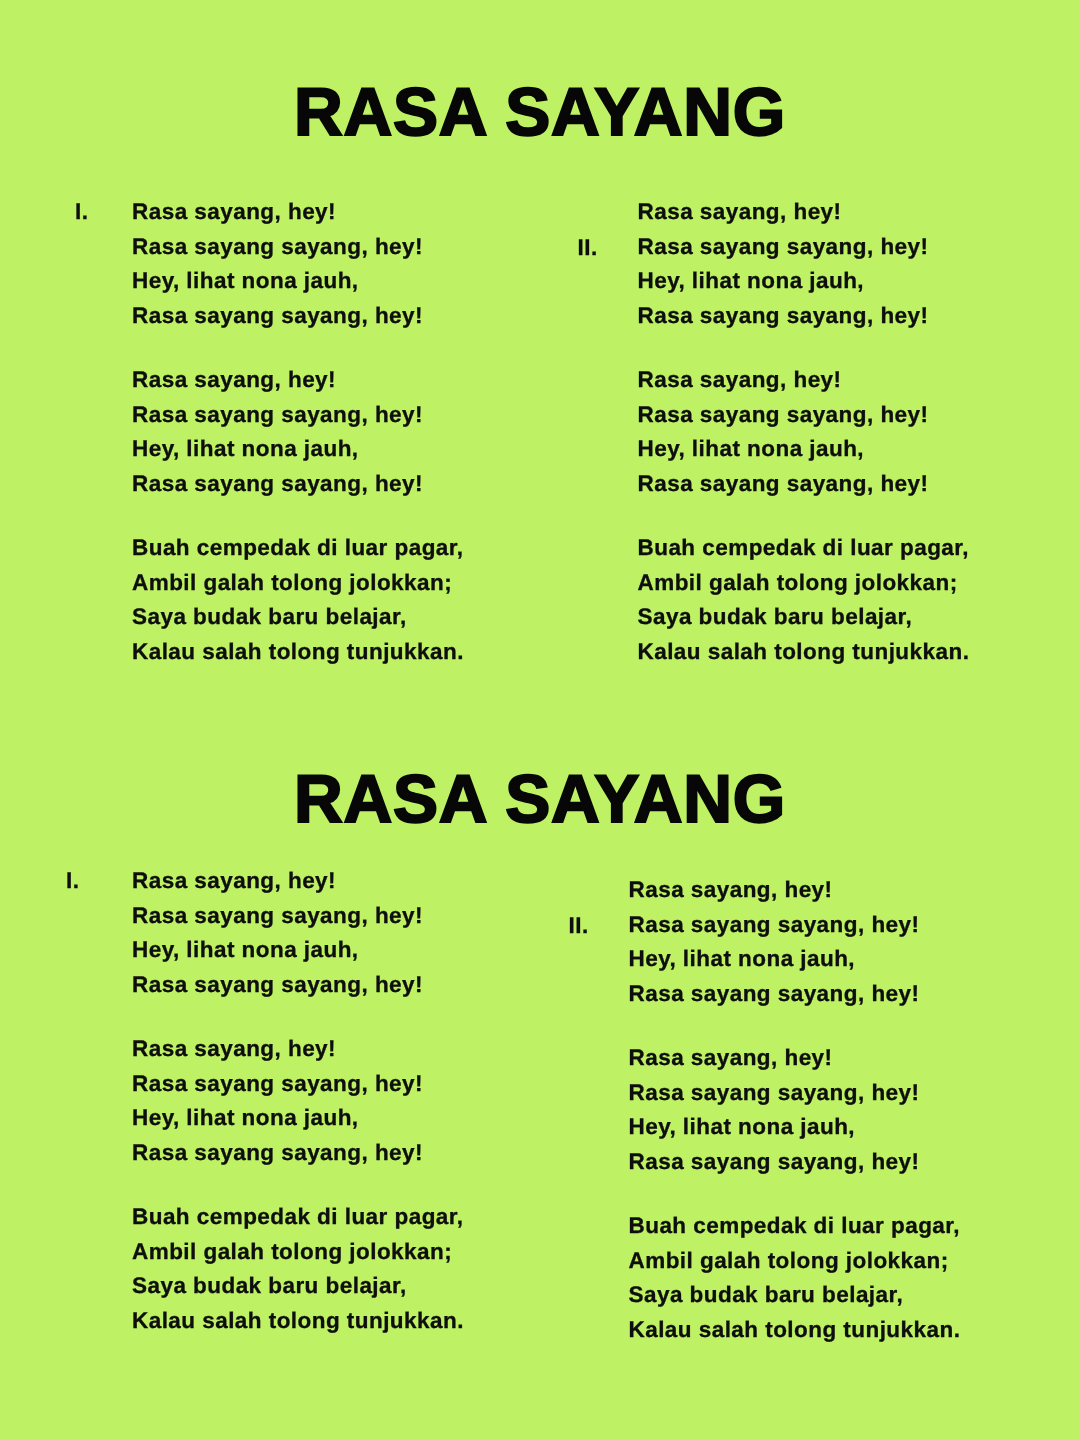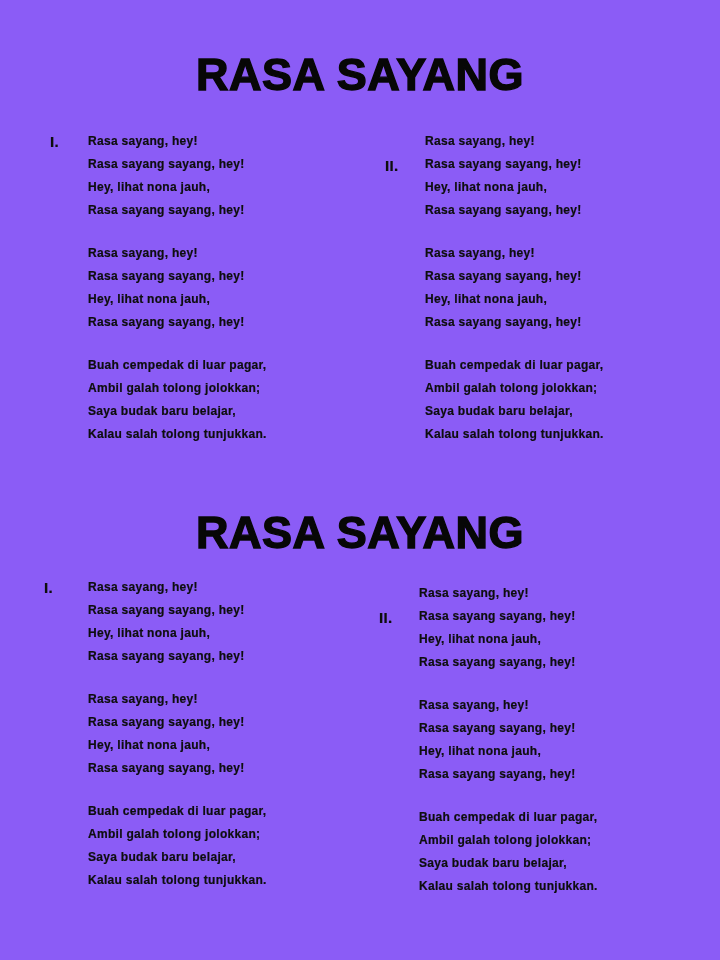--- a/index.html
+++ b/index.html
@@ -1,20 +1,20 @@
 <!DOCTYPE html>
 <html><head>
 <meta charset="utf-8">
 <style>
   html, body { margin: 0; padding: 0; background: #ffffff; }
   .page {
     width: 720px;
     height: 960px;
     box-sizing: border-box;
-    background: #8b5cf6;
+    background: #bef264;
     color: #0e0e0e;
     font-family: "Liberation Sans", sans-serif;
     padding-top: 52px;
     overflow: hidden;
   }
   .song-title {
     margin: 0;
     text-align: center;
     font-size: 45px;
     line-height: 45px;
@@ -38,21 +38,21 @@
     width: 38px;
     font-size: 15px;
     font-weight: bold;
     line-height: 23px;
     letter-spacing: 0.3px;
     -webkit-text-stroke: 0.2px #0e0e0e;
   }
   .col-ii .col-label { width: 40px; margin-top: 24px; }
   .line {
     margin: 0;
-    font-size: 12px;
+    font-size: 15px;
     font-weight: bold;
     line-height: 23px;
     letter-spacing: 0.3px;
     white-space: nowrap;
     -webkit-text-stroke: 0.2px #0e0e0e;
   }
   .verse + .verse { margin-top: 20px; }
   .section-2 { margin-top: 64px; }
   .section-2 .columns { margin-top: 21px; padding-left: 44px; }
   .section-2 .col-i .col-label { width: 44px; }

